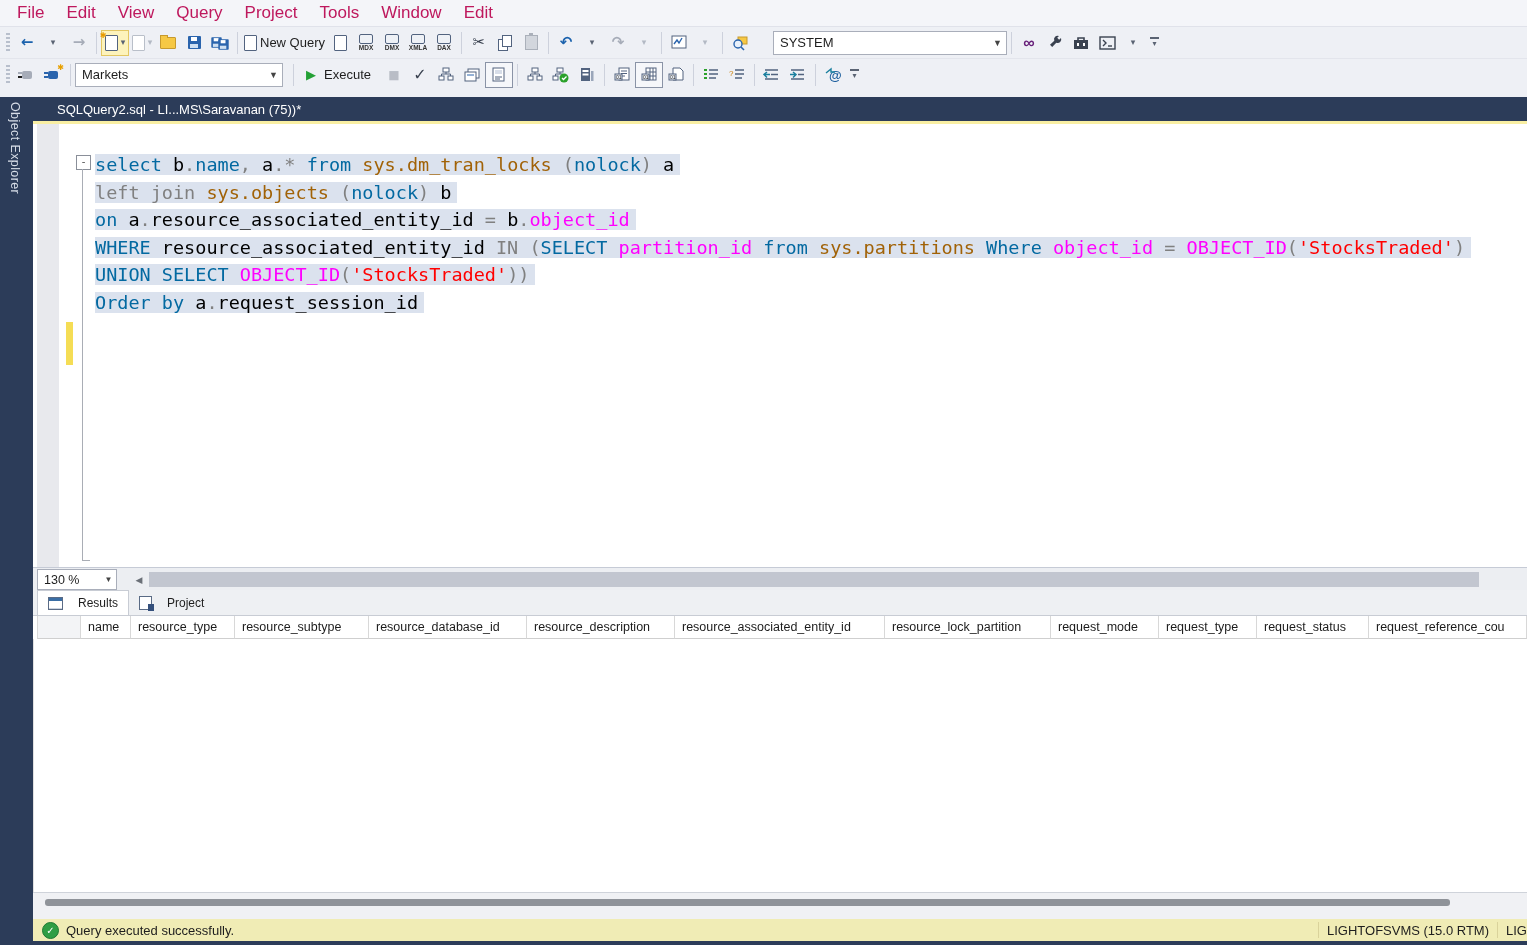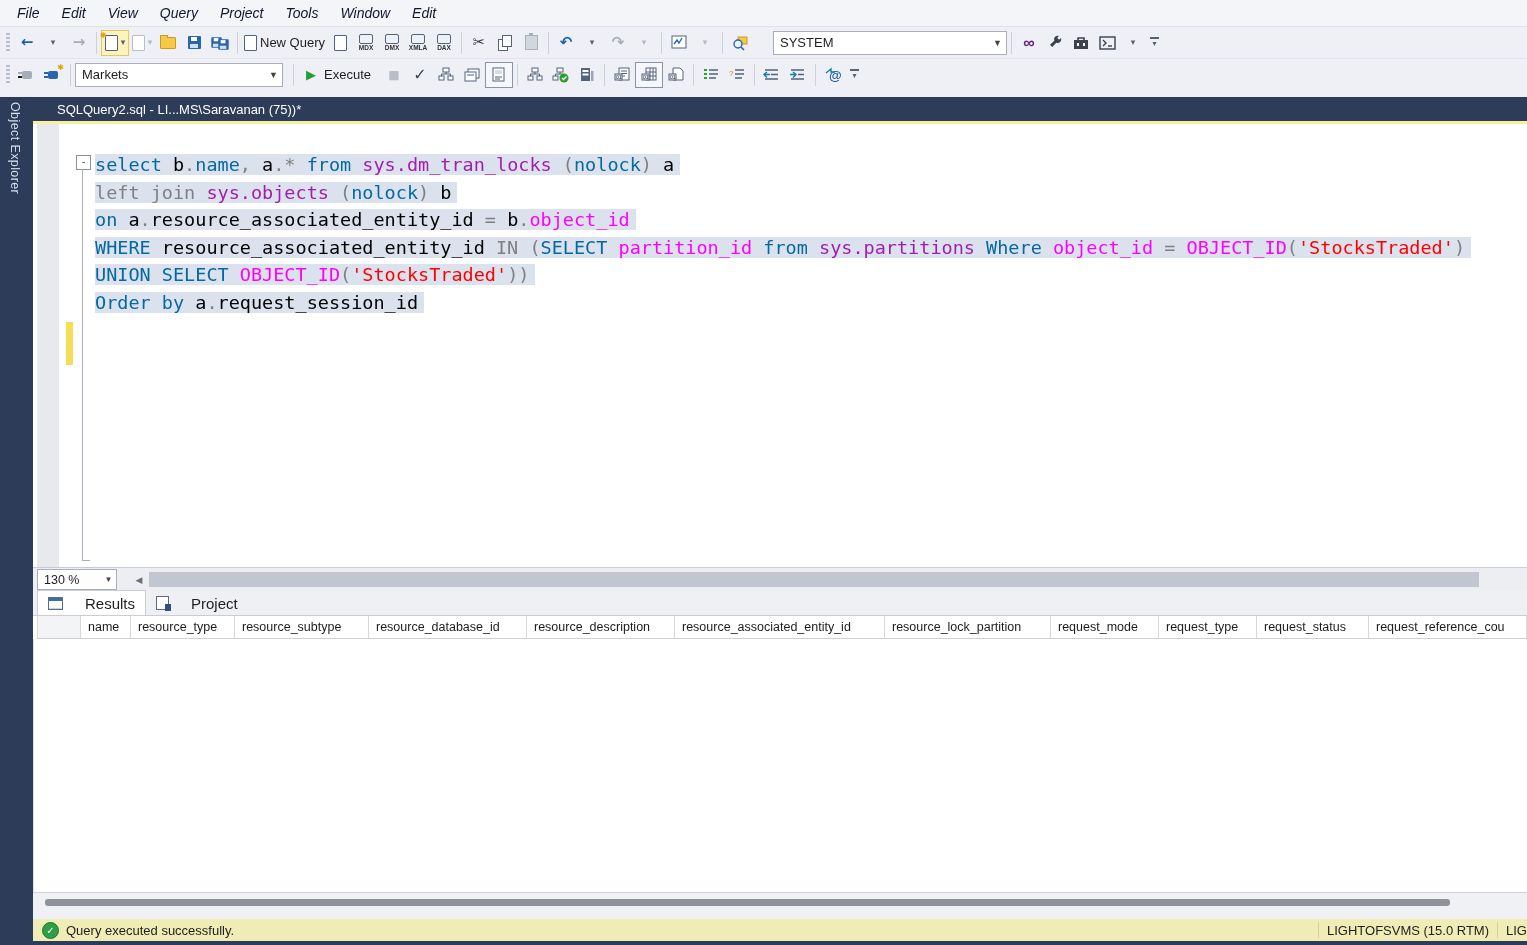--- a/index.html
+++ b/index.html
@@ -2,21 +2,21 @@
 <html><head>
 <meta charset="utf-8">
 <style>
   html,body{margin:0;padding:0;}
   body{width:1527px;height:945px;position:relative;overflow:hidden;
        font-family:"Liberation Sans",sans-serif;background:#eef0f5;color:#1e1e1e;}
   .abs{position:absolute;}
 
   
   #menubar{top:0;left:0;right:0;height:26px;background:#f4f5f9;display:flex;align-items:center;padding-left:6px;}
-  .menu-item{padding:4px 11px;font-size:14px;color:#0f172a;cursor:default;font-style:italic;}
+  .menu-item{padding:4px 11px;font-size:17px;color:#be185d;cursor:default;}
 
   
   #toolbars{top:26px;left:0;right:0;height:71px;background:#eef0f5;border-top:1px solid #e0e2ea;}
   .tbrow{height:31px;display:flex;align-items:center;padding-left:2px;}
   #tbrow2{border-top:1px solid #e3e5ec;}
   .grip{width:4px;height:20px;margin:0 4px;background:repeating-linear-gradient(#b8bfcc 0 2px,transparent 2px 4px);}
   .sep{width:1px;height:22px;background:#cdd1dc;margin:0 4px;}
   .tbtn{height:24px;min-width:22px;display:inline-flex;align-items:center;justify-content:center;padding:0 2px;gap:3px;}
   .tbtn.boxed{border:1px solid #8a93a6;background:#f6f7fa;}
   .tbtn.hl{background:#fdf3bc;border:1px solid #e3c763;}
@@ -69,34 +69,34 @@
 
   
   #editor{top:124px;left:33px;right:0;height:443px;background:#fff;overflow:hidden;}
   #ind-margin{position:absolute;left:4px;top:0;bottom:0;width:22px;background:#e8e9ed;}
   #changebar{position:absolute;left:33px;top:198px;width:7px;height:43px;background:#f5dd55;}
   #foldbox{position:absolute;left:43px;top:31px;width:13px;height:13px;border:1px solid #8a8f99;background:#fff;color:#555;font-size:11px;line-height:11px;text-align:center;}
   #foldline{position:absolute;left:49px;top:45px;width:1px;height:392px;background:#a9adb5;}
   #foldline::after{content:"";position:absolute;bottom:0;left:0;width:8px;height:1px;background:#a9adb5;}
   #code-lines{position:absolute;left:62px;top:27px;font-family:"DejaVu Sans Mono","Liberation Mono",monospace;font-size:18.5px;line-height:27.5px;white-space:pre;}
   .code-line .sel{background:#dbe2ee;padding-right:6px;}
-  .tk-k{color:#0369a1;}.tk-o{color:#808080;}.tk-g{color:#a21caf;}
+  .tk-k{color:#0369a1;}.tk-o{color:#808080;}.tk-g{color:#a16207;}
   .tk-m{color:#ff00ff;}.tk-s{color:#ff0000;}.tk-i{color:#000;}
 
   
   #zoomrow{top:567px;left:33px;right:0;height:23px;background:#eceef2;border-top:1px solid #c6cbd6;display:flex;align-items:center;}
   #zoom-combo{width:72px;height:19px;margin-left:4px;background:#fff;border:1px solid #a9aeba;display:flex;align-items:center;justify-content:space-between;font-size:12.5px;padding-left:6px;}
   #zoom-combo .cbtn{width:15px;text-align:center;font-size:8px;color:#444;}
   .hs-arrow{width:16px;text-align:center;font-size:9px;color:#6b7078;margin-left:14px;}
   #ed-thumb{height:15px;background:#c2c6d0;flex:0 0 1330px;margin-left:2px;}
 
   
   #results{top:590px;left:33px;right:0;height:329px;display:flex;flex-direction:column;background:#fff;}
   #rtabs{height:25px;background:#eef0f3;display:flex;align-items:flex-end;padding-left:4px;flex:none;}
-  .rtab{display:flex;align-items:center;gap:22px;height:24px;padding:0 10px;font-size:15px;color:#1e1e1e;}
+  .rtab{display:flex;align-items:center;gap:15px;height:24px;padding:0 10px;font-size:12px;color:#1e1e1e;}
   .rtab.active{background:#fff;border:1px solid #c8ccd4;border-bottom:none;}
   .gridicon{width:13px;height:11px;border:1px solid #5a6b85;background:linear-gradient(#3a6ea5 0 3px,#fff 3px);box-shadow:inset 0 -1px #ccd4e0;}
   .msgicon{width:11px;height:12px;border:1px solid #5a6b85;background:#fff;position:relative;}
   .msgicon::after{content:"";position:absolute;right:-3px;bottom:-2px;width:6px;height:7px;background:#35507c;}
   #gridhead{height:23px;display:flex;flex:none;border-top:1px solid #c8ccd4;background:#fff;}
   .hcell{border-right:1px solid #d8d8d8;border-bottom:1px solid #cfcfcf;font-size:12.5px;color:#1c1c1c;display:flex;align-items:center;padding-left:7px;box-sizing:border-box;flex:none;white-space:nowrap;overflow:hidden;background:#fff;}
   .hcell.corner{background:#f3f4f6;border-left:1px solid #d8d8d8;}
   #gridbody{flex:1;background:#fff;border-left:1px solid #e0e0e0;}
   #ghscroll{height:26px;flex:none;background:#f0f1f4;border-top:1px solid #cfd3da;position:relative;}
   #g-thumb{position:absolute;left:12px;top:6px;width:1405px;height:7px;border-radius:3px;background:#8f9399;}

